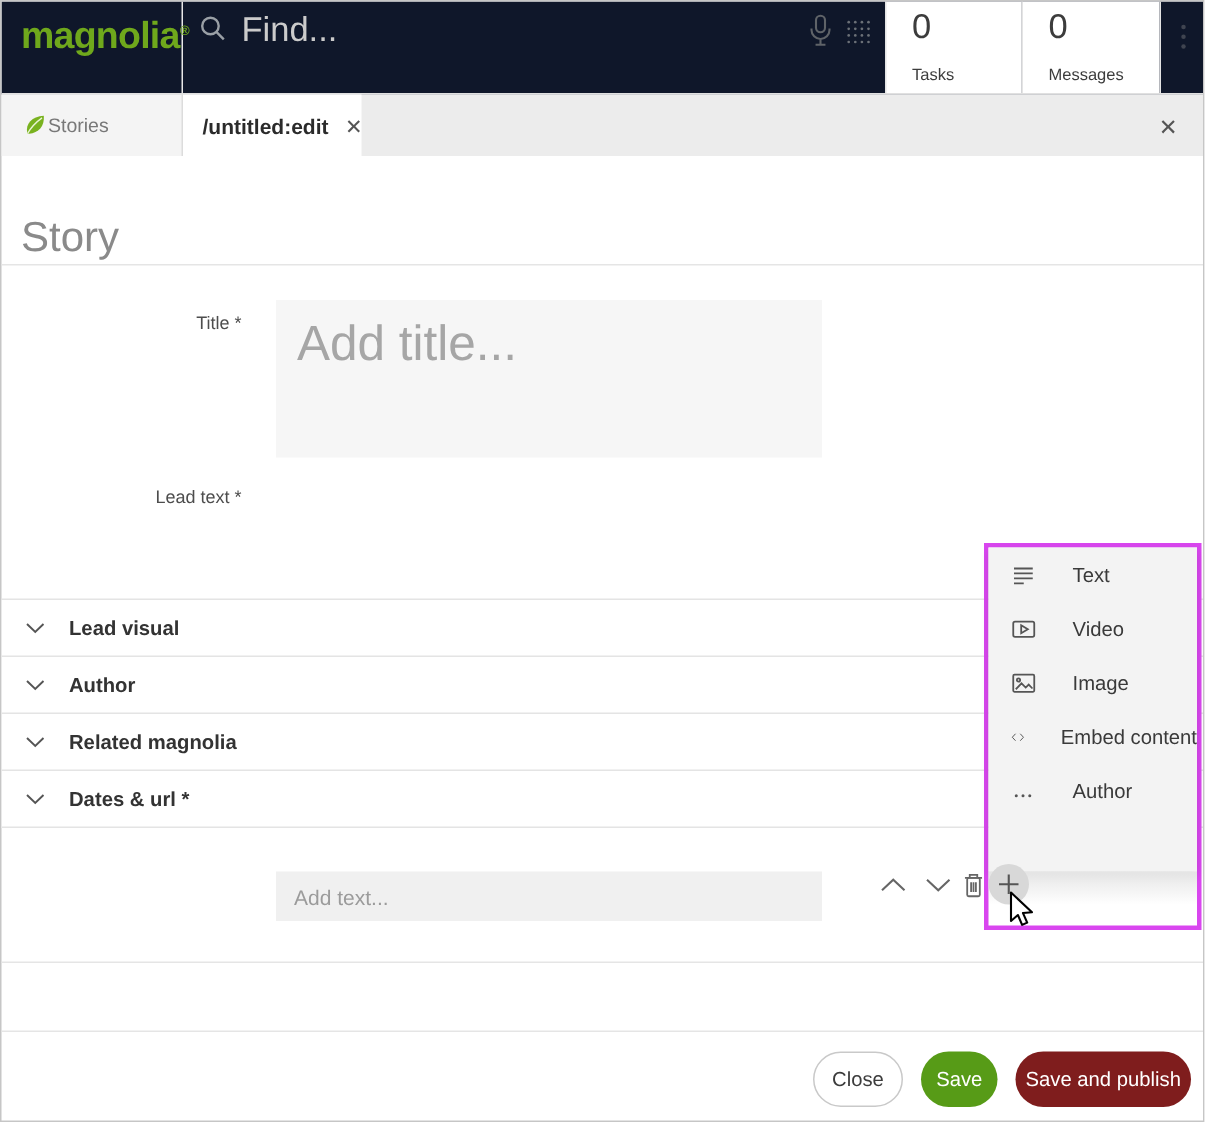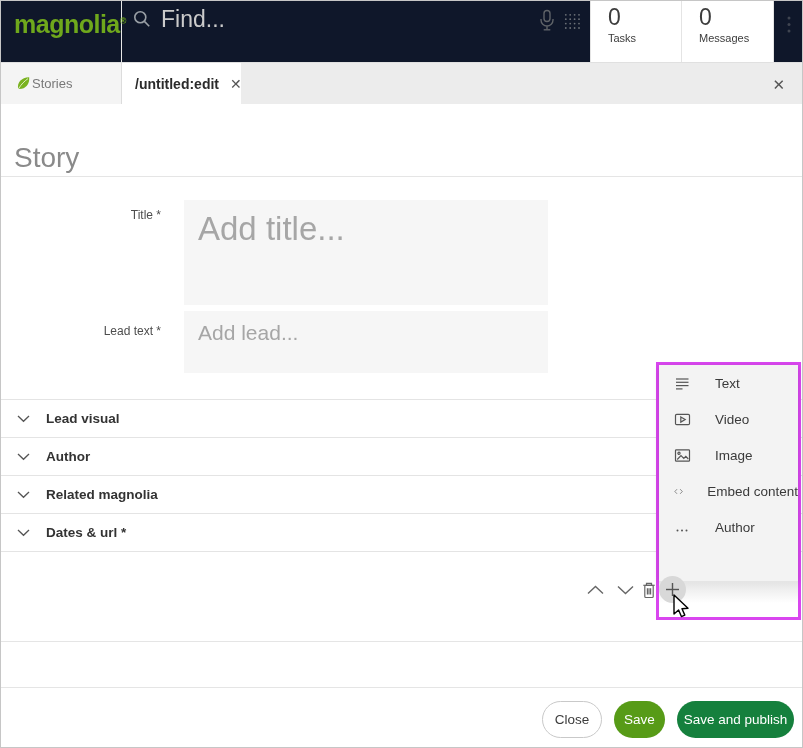--- a/index.html
+++ b/index.html
@@ -17,21 +17,21 @@
   .logo sup{font-size:9px;vertical-align:9px;}
   .search-icon{position:absolute;left:132px;top:9px;}
   .find-text{position:absolute;left:160px;top:5px;font-size:23px;color:#cbcbcb;}
   .mic-icon{position:absolute;left:537px;top:8px;}
   .grid-icon{position:absolute;left:563px;top:12px;}
   .hcell{position:absolute;top:0;height:61px;border-left:1px solid #e4e4e4;
     box-sizing:border-box;padding:3px 0 0 17px;background:#fff;}
   .cell-tasks{left:589px;width:91px;}
   .cell-messages{left:680px;width:92px;}
   .hcount{font-size:23px;color:#3c3c3c;line-height:1.2;}
-  .hlabel{font-size:11px;color:#3c3c3c;margin-top:0;}
+  .hlabel{font-size:11px;color:#3c3c3c;margin-top:12px;}
   .cell-more{position:absolute;left:772px;top:0;width:30px;height:61px;
     border-left:1px solid #e4e4e4;box-sizing:border-box;display:flex;
     justify-content:center;padding-top:15px;}
 
   
   .tabbar{position:absolute;left:0;top:62px;width:100%;height:41px;background:#ececec;}
   .tab-stories{position:absolute;left:0;top:0;width:121px;height:41px;background:#f4f4f4;
     border-right:1px solid #dcdcdc;box-sizing:border-box;display:flex;align-items:center;
     padding-left:14px;}
   .tab-stories-label{font-size:13px;color:#787878;}
@@ -62,21 +62,21 @@
     background:#f0f0f0;display:flex;align-items:center;padding-left:12px;box-sizing:border-box;}
   .text-field .ph{font-size:14px;color:#9b9b9b;}
   .rc{position:absolute;}
   .rc-up{left:586px;top:584px;} .rc-down{left:616px;top:584px;} .rc-trash{left:640px;top:580px;}
 
   
   .btn{position:absolute;top:700px;height:37px;border-radius:19px;display:flex;
     align-items:center;justify-content:center;font-size:13.5px;box-sizing:border-box;cursor:pointer;}
   .btn-close{left:541px;width:60px;background:#fff;border:1px solid #c9c9c9;color:#3c3c3c;}
   .btn-save{left:613px;width:51px;background:#579b17;color:#fff;}
-  .btn-sap{left:676px;width:117px;background:#15803d;color:#fff;}
+  .btn-sap{left:676px;width:117px;background:#7f1d1d;color:#fff;}
 
   
   .highlight-box{position:absolute;left:655px;top:361px;width:145px;height:258px;
     border:3px solid #d946ef;box-sizing:border-box;z-index:20;}
   .menu{position:absolute;left:0;top:0;right:0;height:216px;background:#f3f3f3;
     box-shadow:0 2px 6px rgba(0,0,0,0.15);}
   .menu-item{height:36px;display:flex;align-items:center;padding-left:15px;gap:24px;cursor:pointer;}
   .menu-label{font-size:13.5px;color:#3a3a3a;white-space:nowrap;}
   .menu-strip{position:absolute;left:0;top:216px;right:0;height:22px;
     background:linear-gradient(#e5e5e5,rgba(231,231,231,0));}
@@ -158,23 +158,20 @@
 
   <div class="page-title">Story</div>
   <div class="hr hr1"></div>
 
   <div class="field-label lab-title">Title *</div>
   <div class="field f-title">
     <span class="ph">Add title...</span>
   </div>
 
   <div class="field-label lab-lead">Lead text *</div>
-  <div class="field f-lead">
-    <span class="ph">Add lead...</span>
-  </div>
 
   <div class="sections">
     <div class="section">
       <svg width="13" height="8" viewBox="0 0 13 8" fill="none" stroke="#555" stroke-width="1.3">
           <polyline points="1,1 6.5,6.3 12,1"></polyline>
         </svg>
       <span class="section-label">Lead visual</span>
     </div>
     <div class="section">
       <svg width="13" height="8" viewBox="0 0 13 8" fill="none" stroke="#555" stroke-width="1.3">
@@ -189,20 +186,23 @@
       <span class="section-label">Related magnolia</span>
     </div>
     <div class="section">
       <svg width="13" height="8" viewBox="0 0 13 8" fill="none" stroke="#555" stroke-width="1.3">
           <polyline points="1,1 6.5,6.3 12,1"></polyline>
         </svg>
       <span class="section-label">Dates &amp; url *</span>
     </div>
   </div>
 
+  <div class="text-field">
+    <span class="ph">Add text...</span>
+  </div>
   <svg class="rc rc-up" width="17" height="10" viewBox="0 0 17 10" fill="none" stroke="#666" stroke-width="1.4">
       <polyline points="1,8.5 8.5,1.5 16,8.5"></polyline>
     </svg>
   <svg class="rc rc-down" width="17" height="10" viewBox="0 0 17 10" fill="none" stroke="#666" stroke-width="1.4">
       <polyline points="1,1.5 8.5,8.5 16,1.5"></polyline>
     </svg>
   <svg class="rc rc-trash" width="16" height="18" viewBox="0 0 16 18" fill="none" stroke="#666" stroke-width="1.2">
     <path d="M5.5 4 V2.3 h5 V4"></path>
     <line x1="2.3" y1="4.3" x2="13.7" y2="4.3"></line>
     <rect x="3.8" y="4.3" width="8.4" height="12.2" rx="1"></rect>

